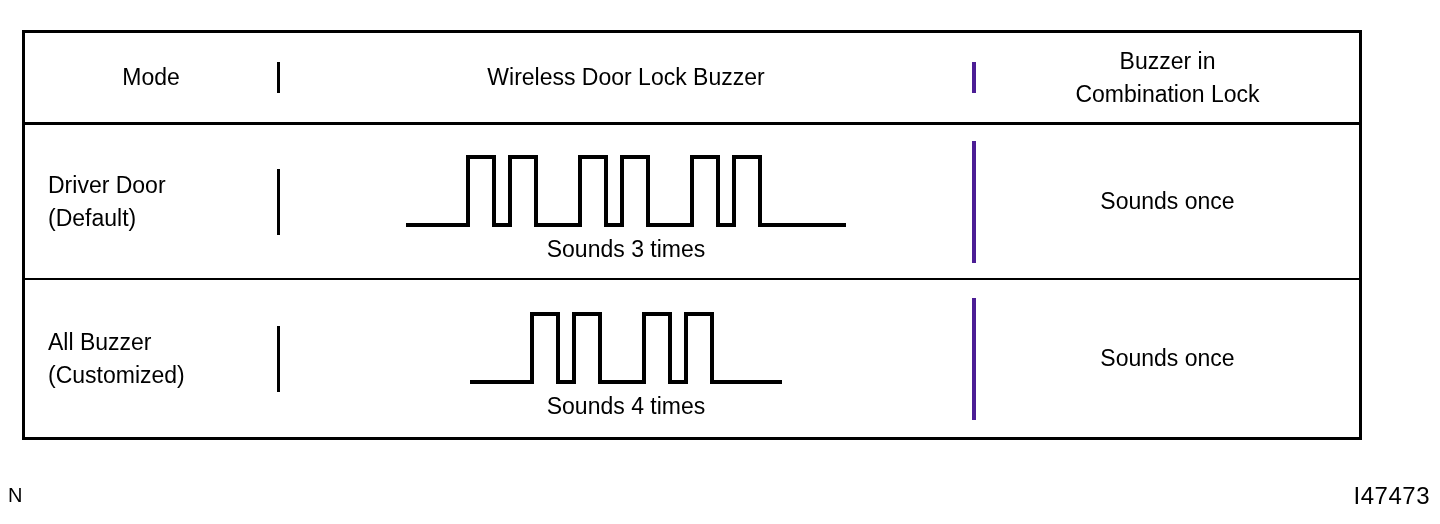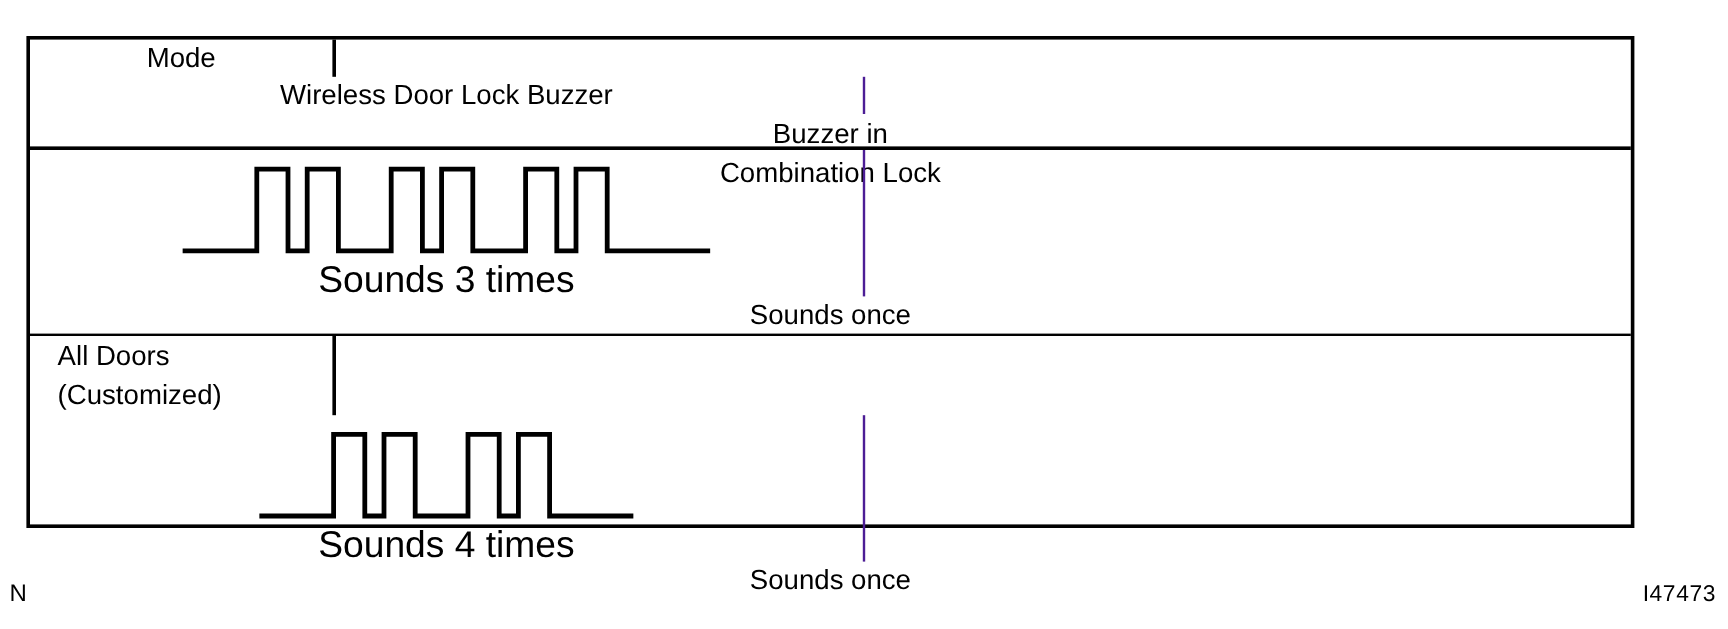--- a/index.html
+++ b/index.html
@@ -24,37 +24,38 @@
     width: 1340px;
     height: 410px;
     border: 3px solid #000000;
     box-sizing: border-box;
     display: flex;
     flex-direction: column;
   }
 
   .trow {
     display: flex;
-    flex-direction: column;
+    flex-direction: row;
     width: 100%;
     box-sizing: border-box;
+    align-items: center;
   }
   .trow.header-row  { height: 92px; border-bottom: 3px solid #000; }
   .trow.body-row-1  { height: 155px; border-bottom: 2px solid #000; }
   .trow.body-row-2  { height: 157px; }
 
   .cell {
     box-sizing: border-box;
     display: flex;
     align-items: center;
     justify-content: center;
     position: relative;
   }
   .col-mode     { width: 255px; border-right: 3px solid #000; }
-  .col-wave     { width: 696px; border-right: 2px solid #4c1d95; }
+  .col-wave     { width: 696px; border-right: 4px solid #4c1d95; }
   .col-meter    { flex: 1 1 auto; }
 
   .cell-text {
     font-size: 23px;
     line-height: 31px;
     text-align: center;
     white-space: pre-line;
   }
   .cell-text.two-line { line-height: 33px; }
 
@@ -72,39 +73,39 @@
     height: 100%;
     display: flex;
     flex-direction: column;
     align-items: center;
     justify-content: flex-start;
     padding-top: 6px;
     box-sizing: border-box;
   }
   .wave-svg { display: block; }
   .wave-caption {
-    font-size: 31px;
+    font-size: 23px;
     line-height: 28px;
     text-align: center;
     margin-top: 2px;
   }
 
   
   #footer-left-mark {
     position: absolute;
     left: 8px;
     top: 484px;
     font-size: 20px;
     line-height: 22px;
   }
   #footer-right-code {
     position: absolute;
     right: 10px;
     top: 486px;
-    font-size: 19px;
+    font-size: 24px;
     line-height: 20px;
     letter-spacing: 0.5px;
   }
 </style>
 </head>
 <body>
 
 <div id="spec-table">
 
   <div class="trow header-row">
@@ -114,39 +115,43 @@
     <div class="cell col-wave">
       <span class="cell-text">Wireless Door Lock Buzzer</span>
     </div>
     <div class="cell col-meter">
       <span class="cell-text two-line">Buzzer in
 Combination Lock</span>
     </div>
   </div>
 
   <div class="trow body-row-1">
+    <div class="cell col-mode body">
+      <span class="cell-text two-line">Driver Door
+(Default)</span>
+    </div>
     <div class="cell col-wave">
       <div class="wave-wrap">
         <svg class="wave-svg" width="440" height="86" viewBox="0 0 440 86" aria-hidden="true">
           <polyline fill="none" stroke="#000000" stroke-width="4" stroke-linecap="square" stroke-linejoin="miter" points="2,78 62,78 62,10 88,10 88,78 104,78 104,10 130,10 130,78
                             174,78 174,10 200,10 200,78 216,78 216,10 242,10 242,78
                             286,78 286,10 312,10 312,78 328,78 328,10 354,10 354,78
                             438,78"></polyline>
         </svg>
         <div class="wave-caption">Sounds 3 times</div>
       </div>
     </div>
     <div class="cell col-meter">
       <span class="cell-text">Sounds once</span>
     </div>
   </div>
 
   <div class="trow body-row-2">
     <div class="cell col-mode body">
-      <span class="cell-text two-line">All Doors
+      <span class="cell-text two-line">All Buzzer
 (Customized)</span>
     </div>
     <div class="cell col-wave">
       <div class="wave-wrap">
         <svg class="wave-svg" width="312" height="86" viewBox="0 0 312 86" aria-hidden="true">
           <polyline fill="none" stroke="#000000" stroke-width="4" stroke-linecap="square" stroke-linejoin="miter" points="2,78 62,78 62,10 88,10 88,78 104,78 104,10 130,10 130,78
                             174,78 174,10 200,10 200,78 216,78 216,10 242,10 242,78
                             310,78"></polyline>
         </svg>
         <div class="wave-caption">Sounds 4 times</div>

